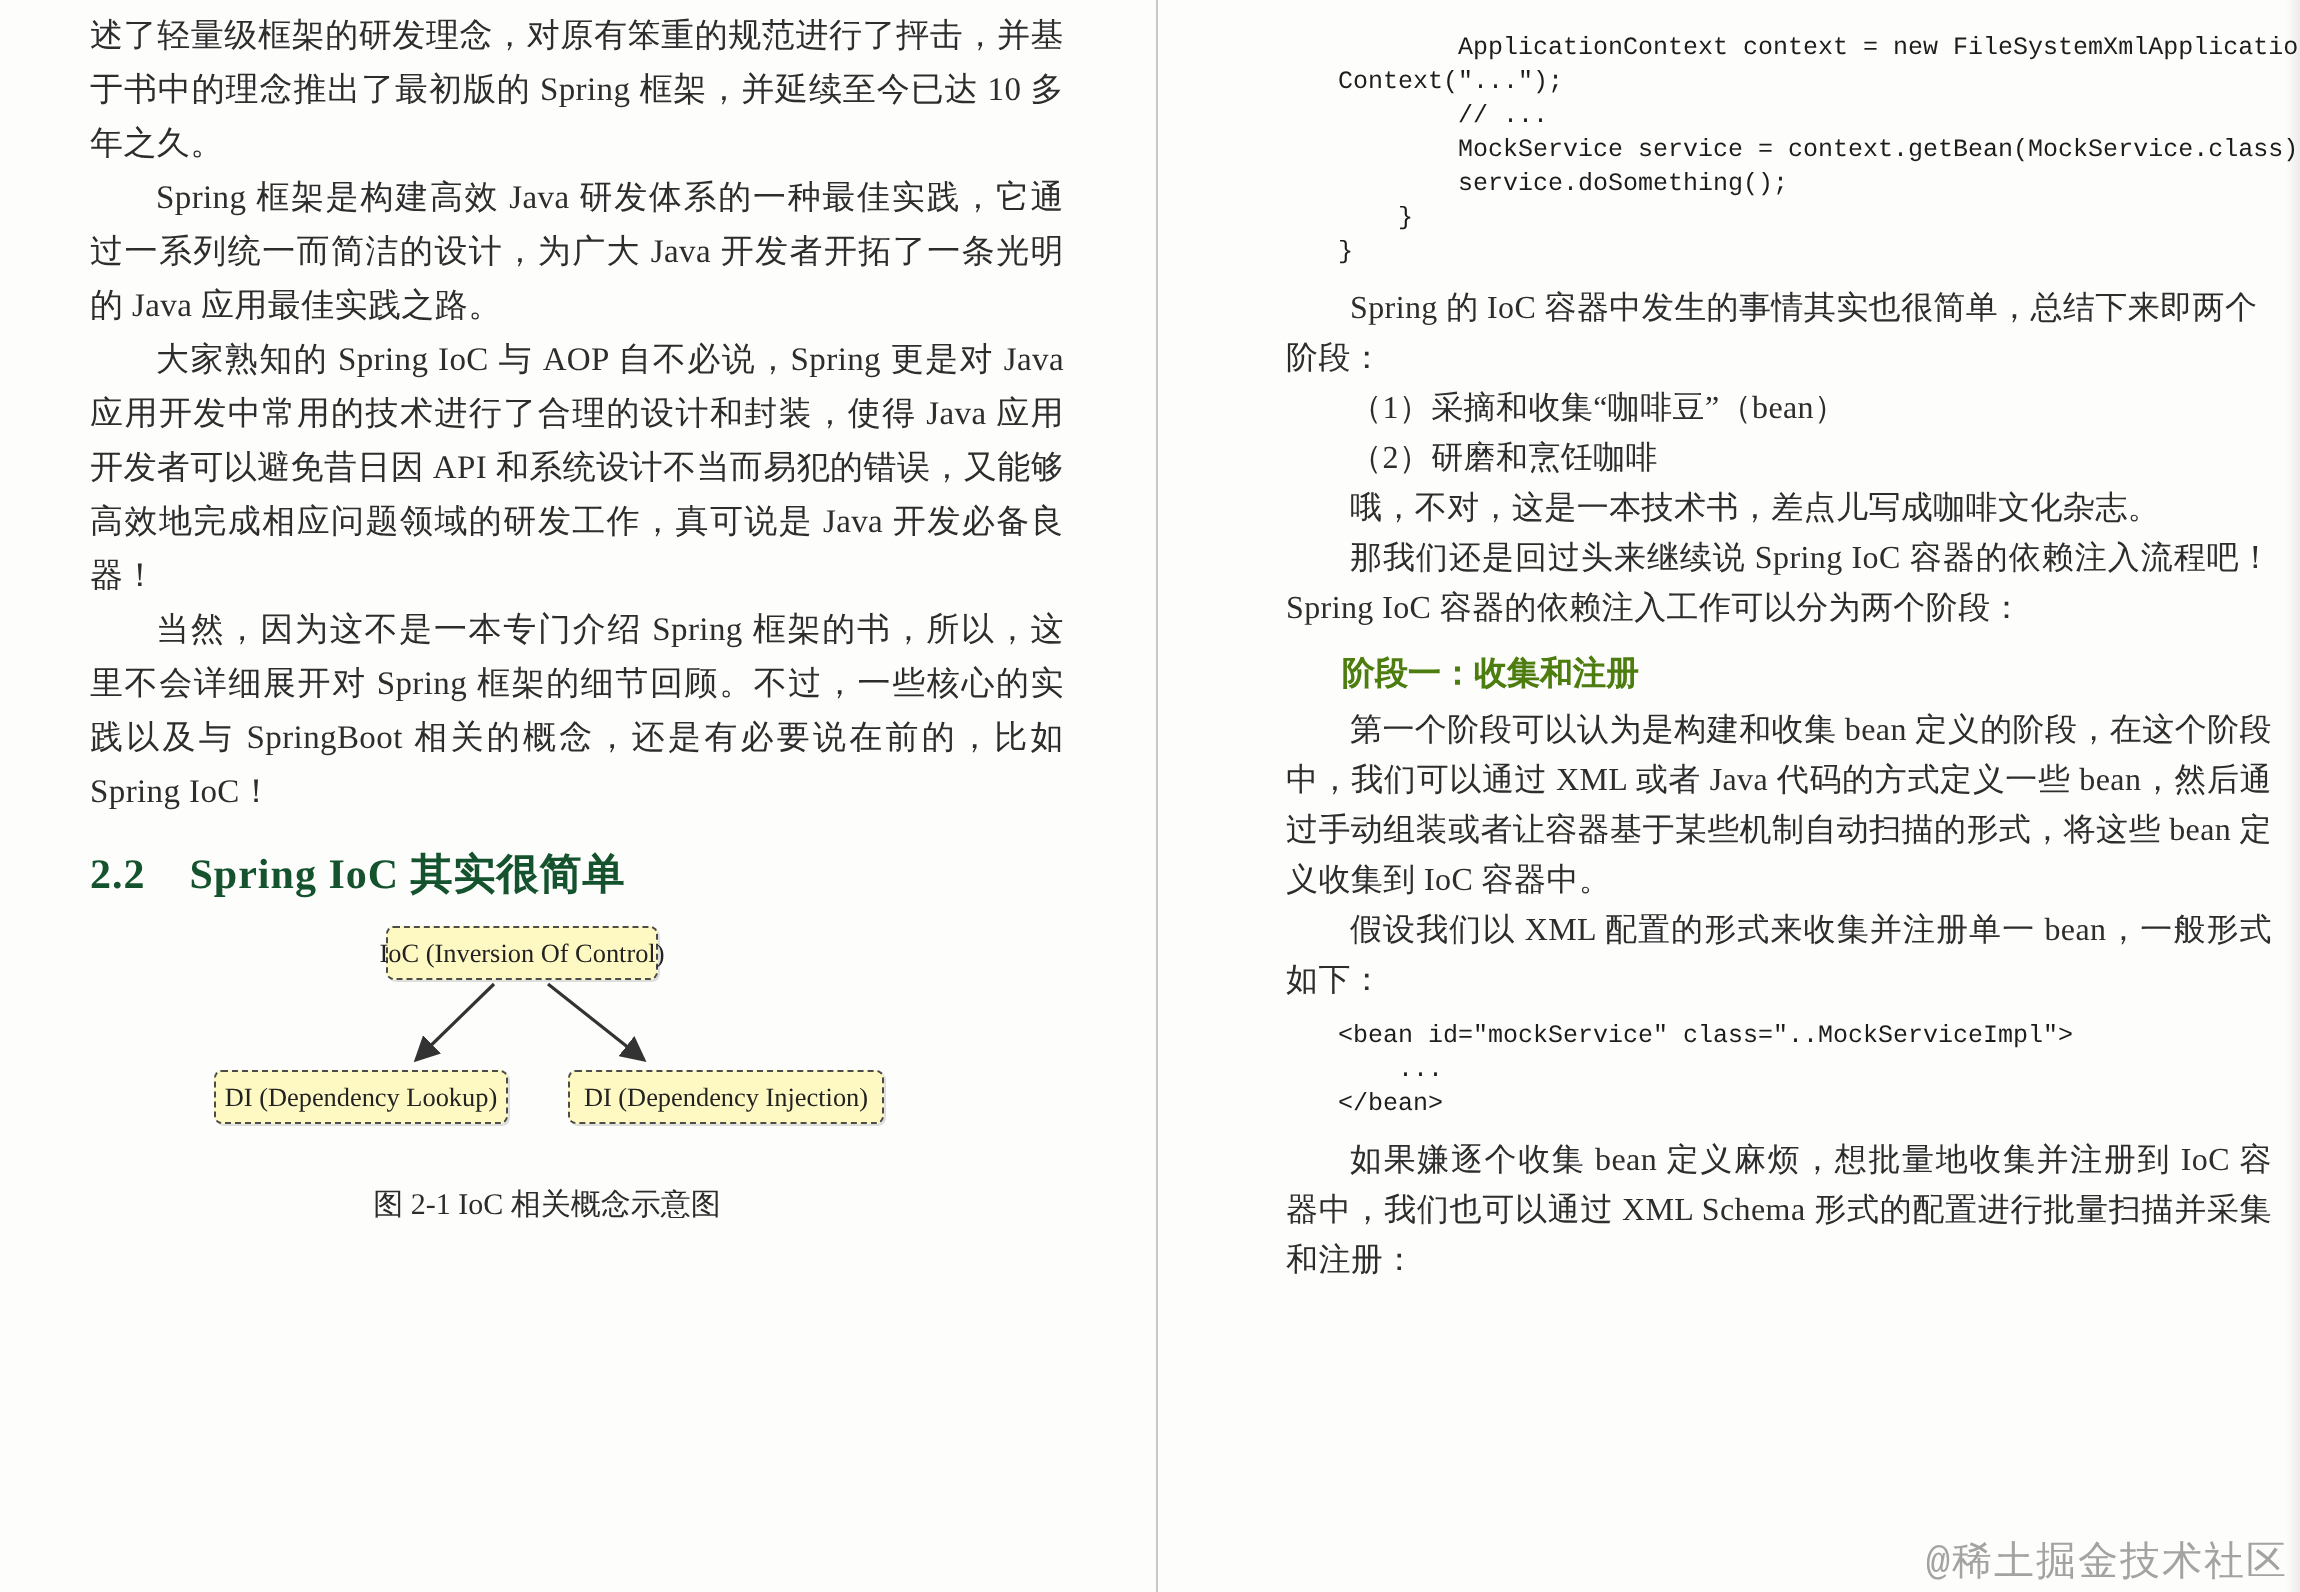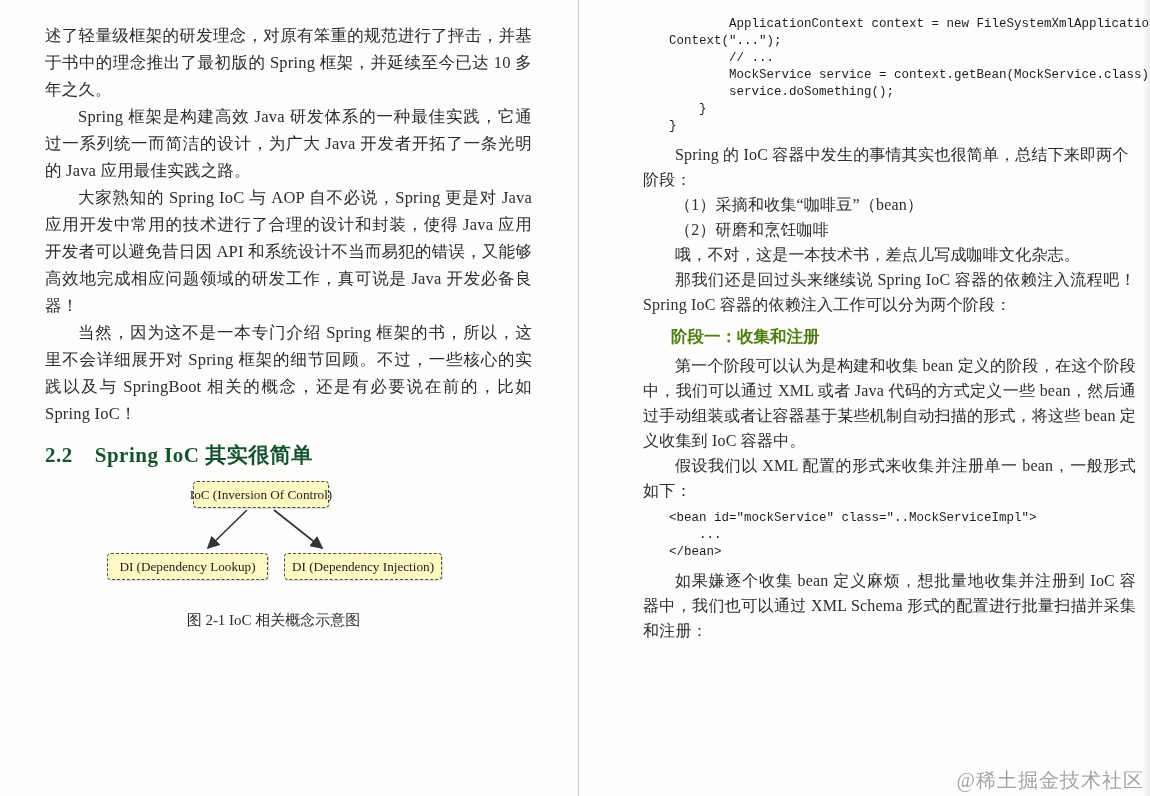--- a/index.html
+++ b/index.html
@@ -4,21 +4,21 @@
 <style>
   html,body{margin:0;padding:0;}
   body{
     width:1150px;height:796px;position:relative;overflow:hidden;
     background:#fdfdfc;
     font-family:"Liberation Serif","DejaVu Serif",serif;
     color:#2d2d2d;
   }
   .spread{position:absolute;inset:0;}
   .page{position:absolute;top:0;bottom:0;box-sizing:border-box;overflow:hidden;}
-  .page-left{left:0;width:578px;padding:22px 46px 0 45px;}
+  .page-left{left:0;width:578px;padding:4px 46px 0 45px;}
   .page-right{left:579px;width:571px;padding:16px 14px 0 64px;}
   .page-divider{position:absolute;left:578px;top:0;bottom:0;width:1px;background:#c8c8c6;}
   .edge-shade{position:absolute;right:0;top:0;bottom:0;width:7px;
     background:linear-gradient(to right,rgba(0,0,0,0),rgba(0,0,0,0.07));}
 
   p.para{
     margin:0;font-size:16.5px;line-height:27px;text-align:justify;
     text-indent:2em;letter-spacing:0.2px;
   }
   .page-right p.para{line-height:25px;font-size:16px;}
@@ -45,30 +45,30 @@
 
   
   .diagram{position:relative;height:128px;margin-top:6px;}
   .dbox{
     position:absolute;box-sizing:border-box;height:27px;
     background:#fef9c3;border:1.6px dashed #4c4c4c;border-radius:4px;
     font-size:13.2px;color:#222;display:flex;align-items:center;justify-content:center;
     box-shadow:1px 1px 0 rgba(0,0,0,0.12);white-space:nowrap;
   }
   .dbox-top{left:148px;top:2px;width:136px;}
-  .dbox-left{left:62px;top:74px;width:161px;text-align:right;}
+  .dbox-left{left:62px;top:74px;width:147px;text-align:right;}
   .dbox-right{left:239px;top:74px;width:158px;}
   .diagram svg{position:absolute;left:0;top:0;}
   .figure-caption{
     text-align:center;font-size:15px;color:#2c2c2c;margin:4px 0 6px -30px;
   }
 
   .watermark{
     position:absolute;right:6px;bottom:2px;font-size:20px;letter-spacing:1px;
-    color:#9a9a98;font-family:Liberation Serif, serif;
+    color:#9a9a98;font-family:Liberation Mono, monospace;
     opacity:0.9;
   }
 </style>
 </head>
 <body>
 
 <div class="spread">
 
   <div class="page page-left">
     <p class="para no-indent">述了轻量级框架的研发理念，对原有笨重的规范进行了抨击，并基于书中的理念推出了最初版的 Spring 框架，并延续至今已达 10 多年之久。</p>

